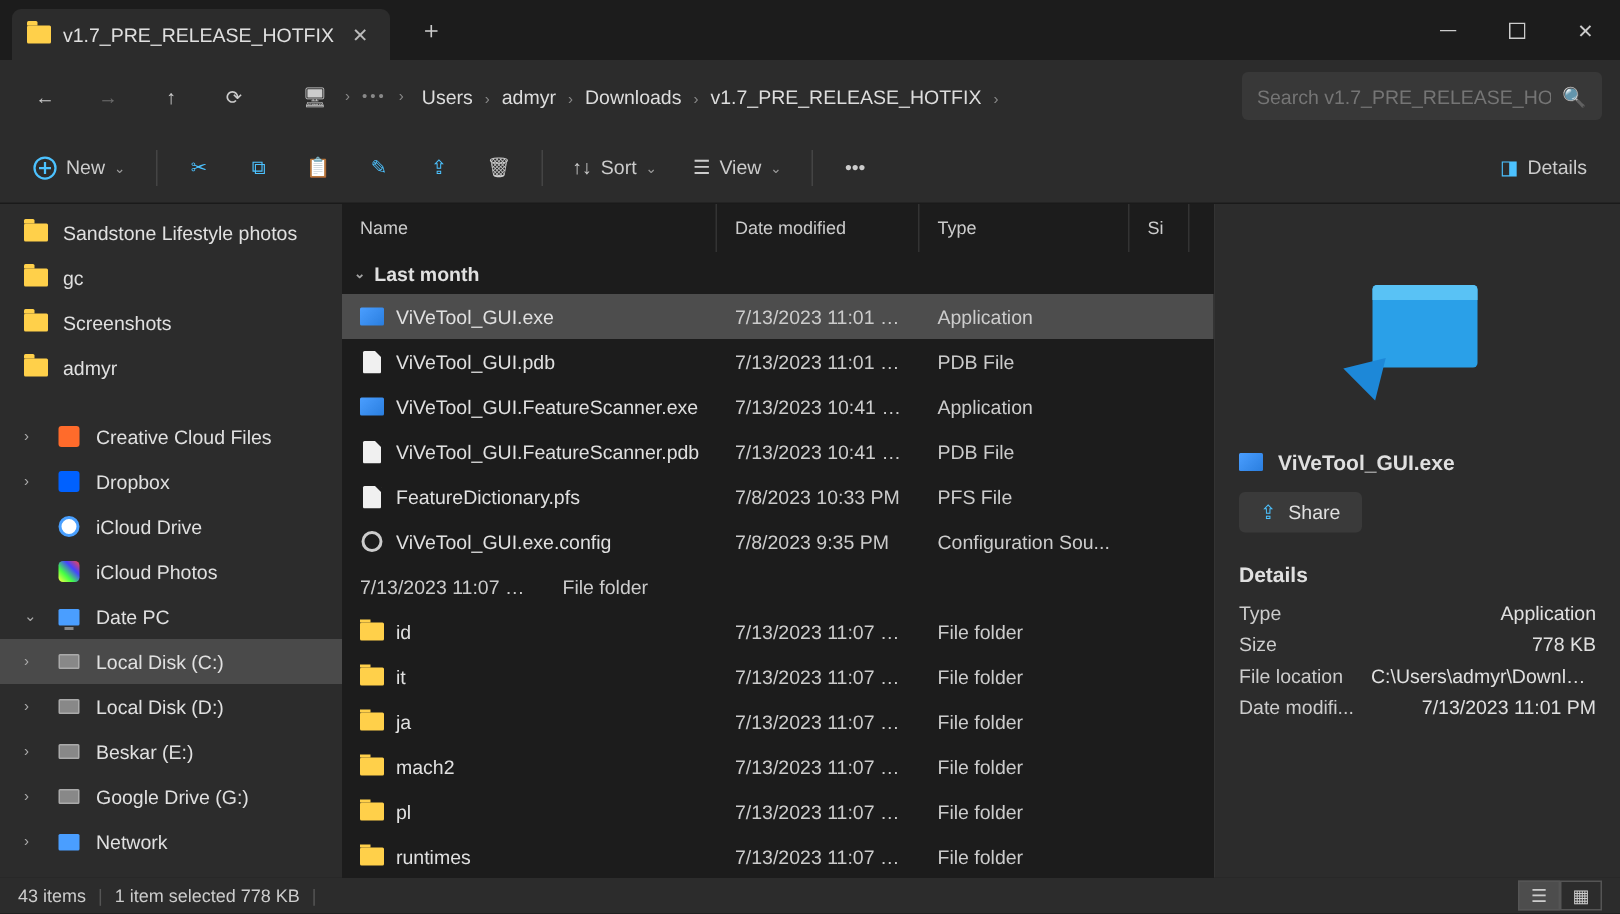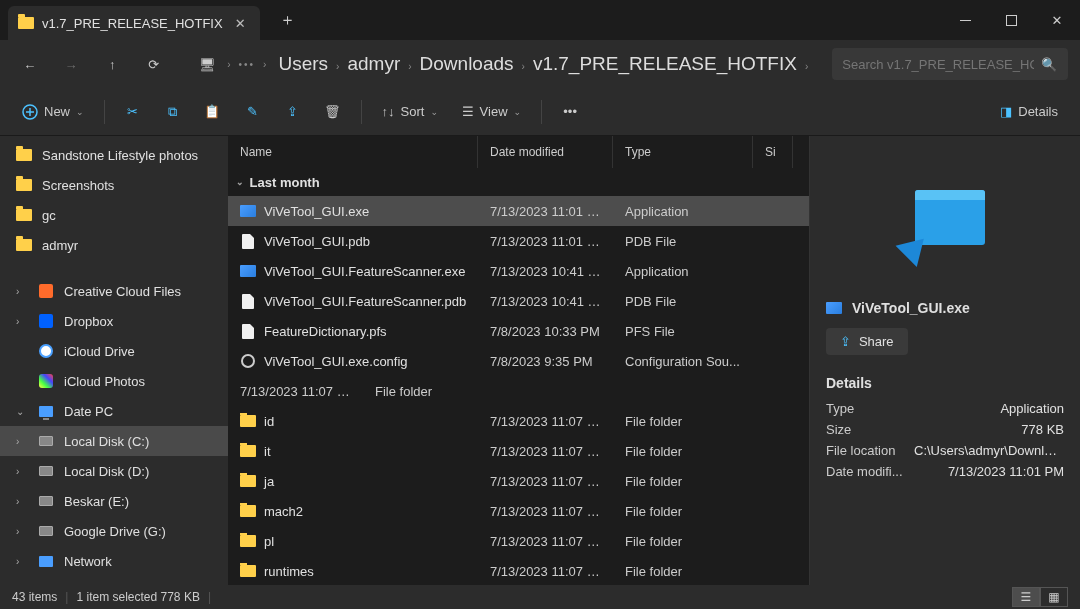--- a/index.html
+++ b/index.html
@@ -10,21 +10,21 @@
 .folder-ico { width: 16px; height: 12px; background: #ffd04a; border-radius: 1px; position: relative; }
 .folder-ico::before { content: ""; position: absolute; top: -3px; left: 0; width: 7px; height: 3px; background: #ffd04a; border-radius: 1px 1px 0 0; }
 .tab-close { margin-left: auto; cursor: pointer; padding: 4px; opacity: 0.8; }
 .tab-add { margin-left: 12px; cursor: pointer; color: #ccc; font-size: 16px; padding: 4px 8px; }
 .wincontrols { margin-left: auto; display: flex; }
 .wincontrols div { width: 46px; height: 40px; display: flex; align-items: center; justify-content: center; cursor: pointer; color: #ccc; }
 .navbar { height: 48px; background: #2c2c2c; display: flex; align-items: center; padding: 0 12px; gap: 6px; }
 .nav-btn { width: 36px; height: 36px; display: flex; align-items: center; justify-content: center; cursor: pointer; border-radius: 4px; color: #ccc; }
 .nav-btn.disabled { opacity: 0.4; cursor: default; }
 .breadcrumb { flex: 1; display: flex; align-items: center; height: 32px; padding: 0 8px; gap: 4px; margin: 0 8px; }
-.crumb { padding: 4px 6px; cursor: pointer; border-radius: 3px; font-size: 19px; color: #ddd; }
+.crumb { padding: 4px 6px; cursor: pointer; border-radius: 3px; font-size: 13px; color: #ddd; }
 .chev { color: #888; font-size: 10px; padding: 0 2px; }
 .searchbox { width: 240px; height: 32px; background: #383838; border-radius: 4px; display: flex; align-items: center; padding: 0 10px; gap: 8px; }
 .searchbox input { flex: 1; background: transparent; border: none; outline: none; color: #ddd; font-size: 13px; }
 .toolbar { height: 48px; background: #2c2c2c; display: flex; align-items: center; padding: 0 12px; gap: 4px; border-bottom: 1px solid #1a1a1a; }
 .tbtn { height: 36px; padding: 0 10px; display: flex; align-items: center; gap: 6px; cursor: pointer; border-radius: 4px; color: #ccc; }
 .tbtn-icon { width: 36px; padding: 0; justify-content: center; }
 .divider { width: 1px; height: 24px; background: #444; margin: 0 6px; }
 .chev-sm { font-size: 9px; opacity: 0.7; }
 .details-btn { margin-left: auto; }
 .main { display: flex; height: calc(100% - 40px - 48px - 48px - 24px); background: #1c1c1c; }
@@ -179,27 +179,27 @@
       <div class="sb-item indent">
         <span class="sb-ico">
           <span class="folder-ico"></span>
         </span>
         <span>Sandstone Lifestyle photos</span>
       </div>
       <div class="sb-item indent">
         <span class="sb-ico">
           <span class="folder-ico"></span>
         </span>
+        <span>gc</span>
+      </div>
+      <div class="sb-item indent">
+        <span class="sb-ico">
+          <span class="folder-ico"></span>
+        </span>
         <span>Screenshots</span>
-      </div>
-      <div class="sb-item indent">
-        <span class="sb-ico">
-          <span class="folder-ico"></span>
-        </span>
-        <span>gc</span>
       </div>
       <div class="sb-item indent">
         <span class="sb-ico">
           <span class="folder-ico"></span>
         </span>
         <span>admyr</span>
       </div>
       <div style="height:16px"></div>
       <div class="sb-item">
         <span class="sb-chev">›</span>

